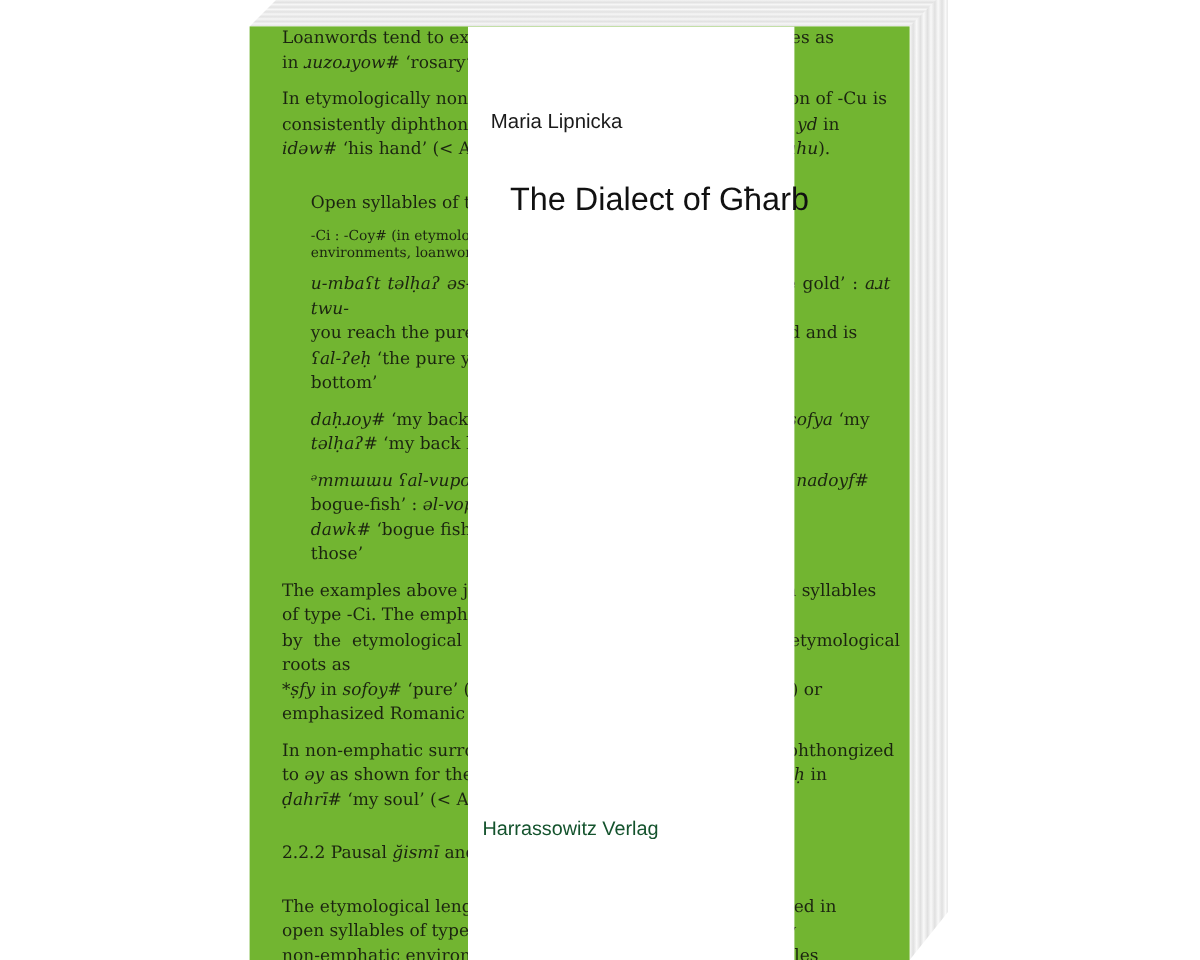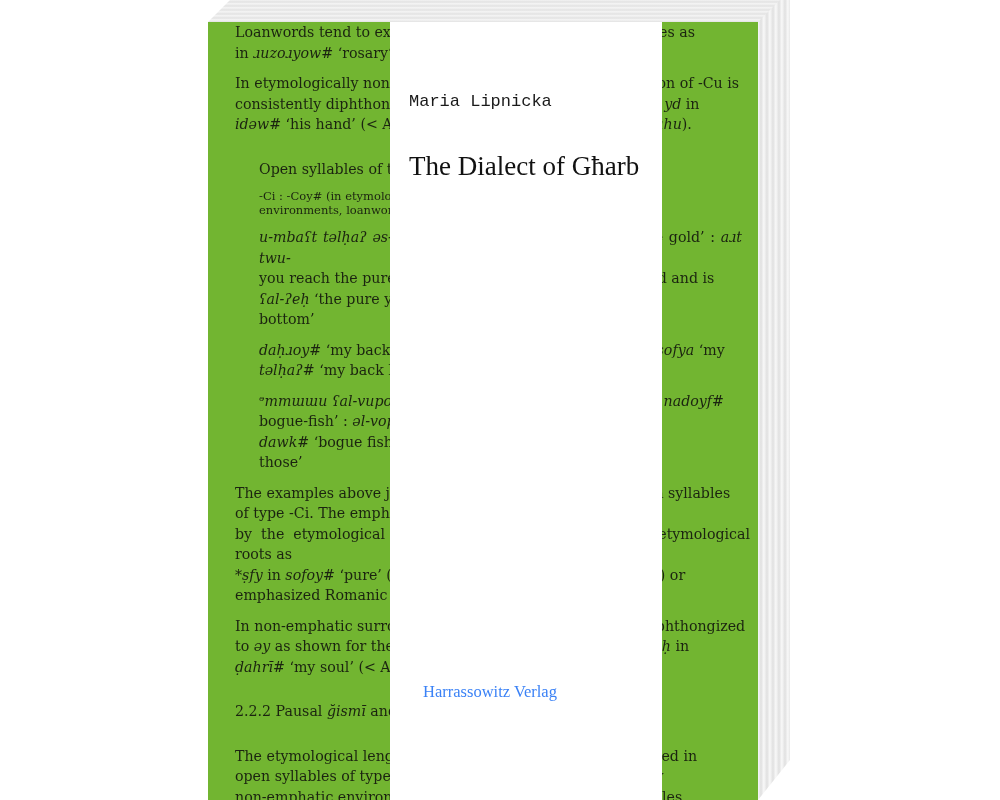--- a/index.html
+++ b/index.html
@@ -32,29 +32,29 @@
     .bgtext .indent { margin-left: 24px; margin-right: 8px; }
     .bgtext .small { font-size: 11.5px; line-height: 14px; }
     .bgtext i { font-style: italic; }
     .bgtext .gap { height: 14px; }
     .white-panel {
       position: absolute; left: 182px; top: 0; width: 272px; height: 778px;
       background: #ffffff;
     }
     .author {
       position: absolute; left: 19px; top: 70px;
-      font-family: Liberation Mono, monospace; font-size: 17px; color: #1a1a1a; text-align: right;
+      font-family: Liberation Sans, sans-serif; font-size: 17px; color: #1a1a1a; text-align: right;
     }
     .title {
-      position: absolute; left: 19px; top: 128px; width: 250px;
-      font-family: Liberation Serif, serif; font-size: 27px; line-height: 33px; color: #111;
+      position: absolute; left: 35px; top: 128px; width: 250px;
+      font-family: Liberation Sans, sans-serif; font-size: 27px; line-height: 33px; color: #111;
     }
     .publisher {
-      position: absolute; left: 33px; top: 660px;
-      font-family: Liberation Serif, serif; font-size: 16.5px; color: #3b82f6;
+      position: absolute; left: 12px; top: 660px;
+      font-family: Liberation Sans, sans-serif; font-size: 16.5px; color: #14532d;
     }
   </style>
 </head>
 <body>
 
 <div class="pages-top"></div>
 <div class="pages-right"></div>
 
 <div class="cover">
   <div class="bgtext">

